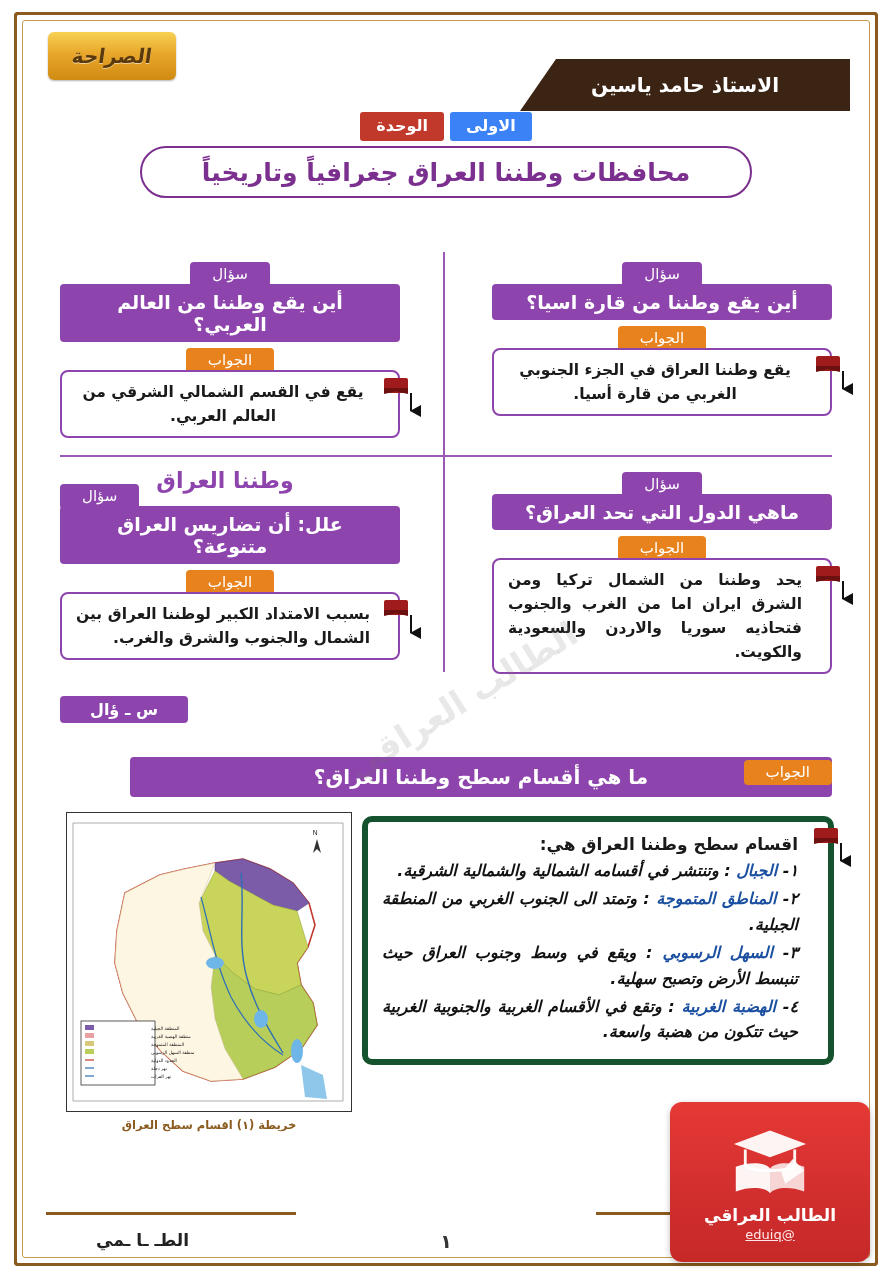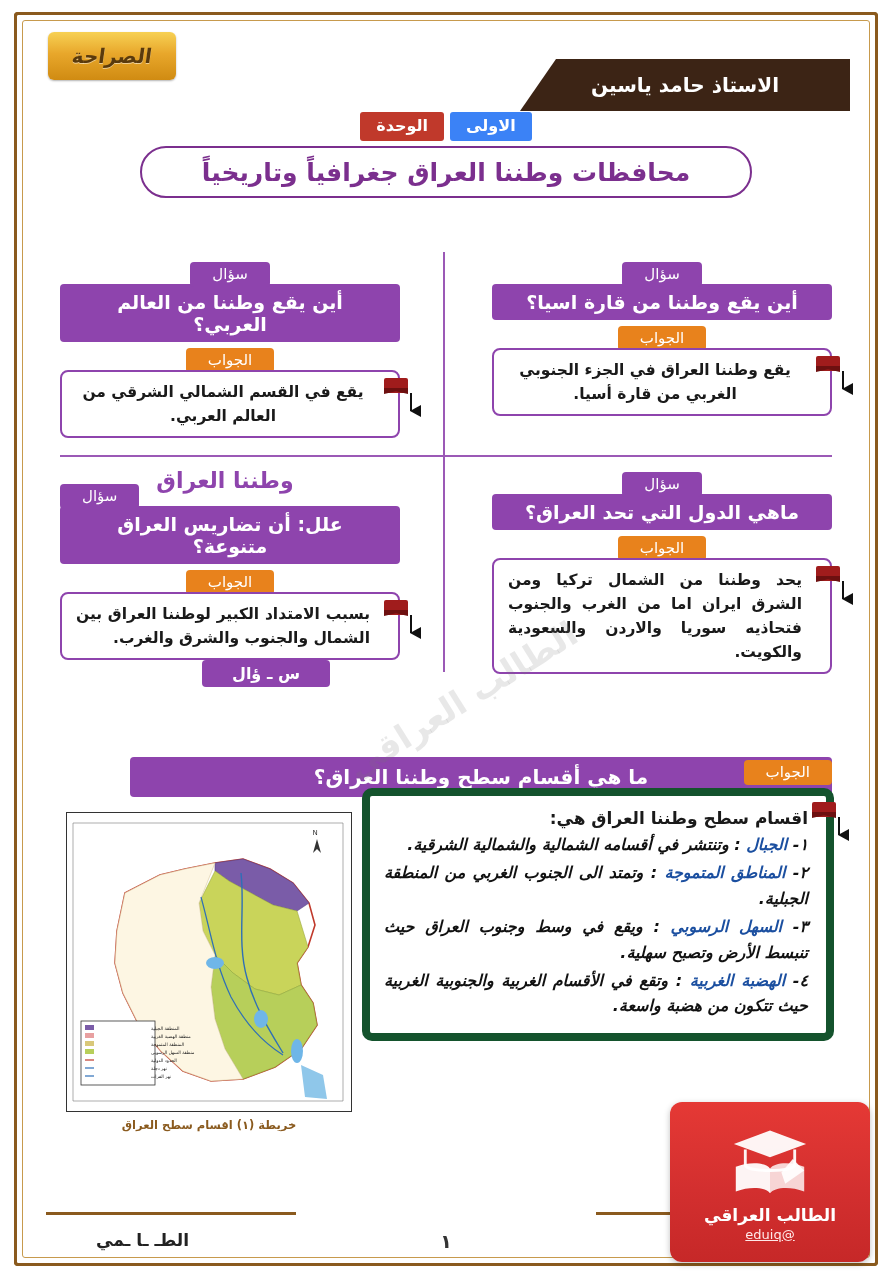--- a/index.html
+++ b/index.html
@@ -183,43 +183,43 @@
 
   
   .section-head {
     position: absolute;
     left: 60px; top: 468px; width: 330px;
     text-align: center;
     color: #8e44ad; font-size: 22px; font-weight: bold;
   }
 
   
-  .big-tag-wrap { position: absolute; left: 60px; right: 60px; top: 660px; display: flex; justify-content: center; }
+  .big-tag-wrap { position: absolute; left: 60px; right: 60px; top: 696px; display: flex; justify-content: flex-end; }
   .big-tag {
     background: #8e44ad; color: #fff; font-weight: bold;
     font-size: 16px; padding: 4px 30px; border-radius: 4px;
     margin-right: 360px;
     letter-spacing: 3px;
   }
   .big-qbar {
     position: absolute; left: 130px; right: 60px; top: 716px;
     background: #8e44ad; color: #fff; font-weight: bold;
     font-size: 20px; padding: 8px 16px; border-radius: 4px;
     text-align: center;
     margin-top: 41px;
   }
   .ans-tag-wrap {
     position: absolute; right: 60px; top: 760px;
   }
   .ans-box {
     position: absolute;
-    left: 362px; right: 58px; top: 788px;
-    border: 8px solid #14532d;
+    left: 362px; right: 58px; top: 816px;
+    border: 6px solid #14532d;
     border-radius: 10px;
-    padding: 12px 18px 12px 14px;
+    padding: 12px 30px 12px 14px;
     background: #fff;
   }
   .ans-box .lead {
     font-size: 17px; font-weight: bold; color: #1a1a1a;
     margin-bottom: 4px;
   }
   .ans-box ol { list-style: none; font-style: italic; }
   .ans-box li {
     font-size: 16px; line-height: 1.62; color: #111;
     margin-bottom: 2px;

